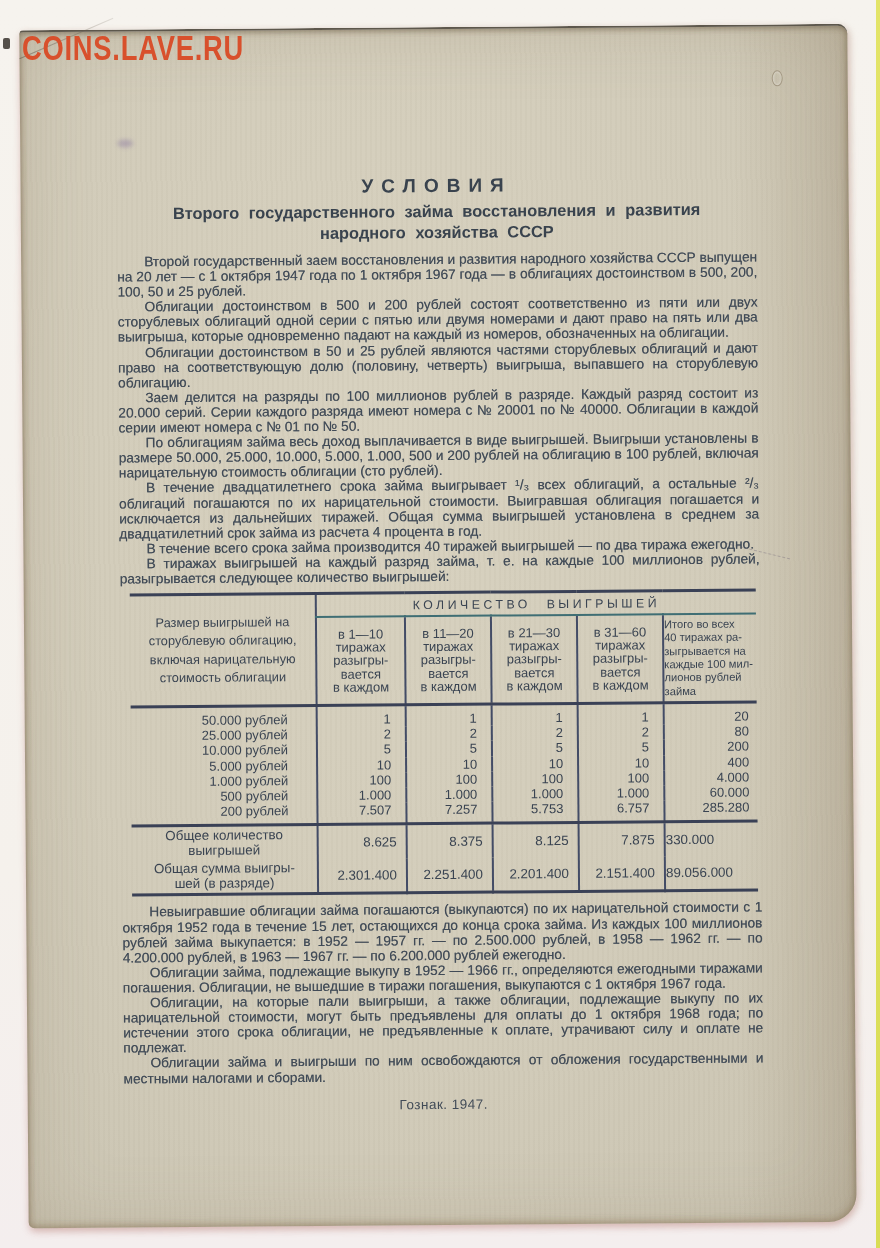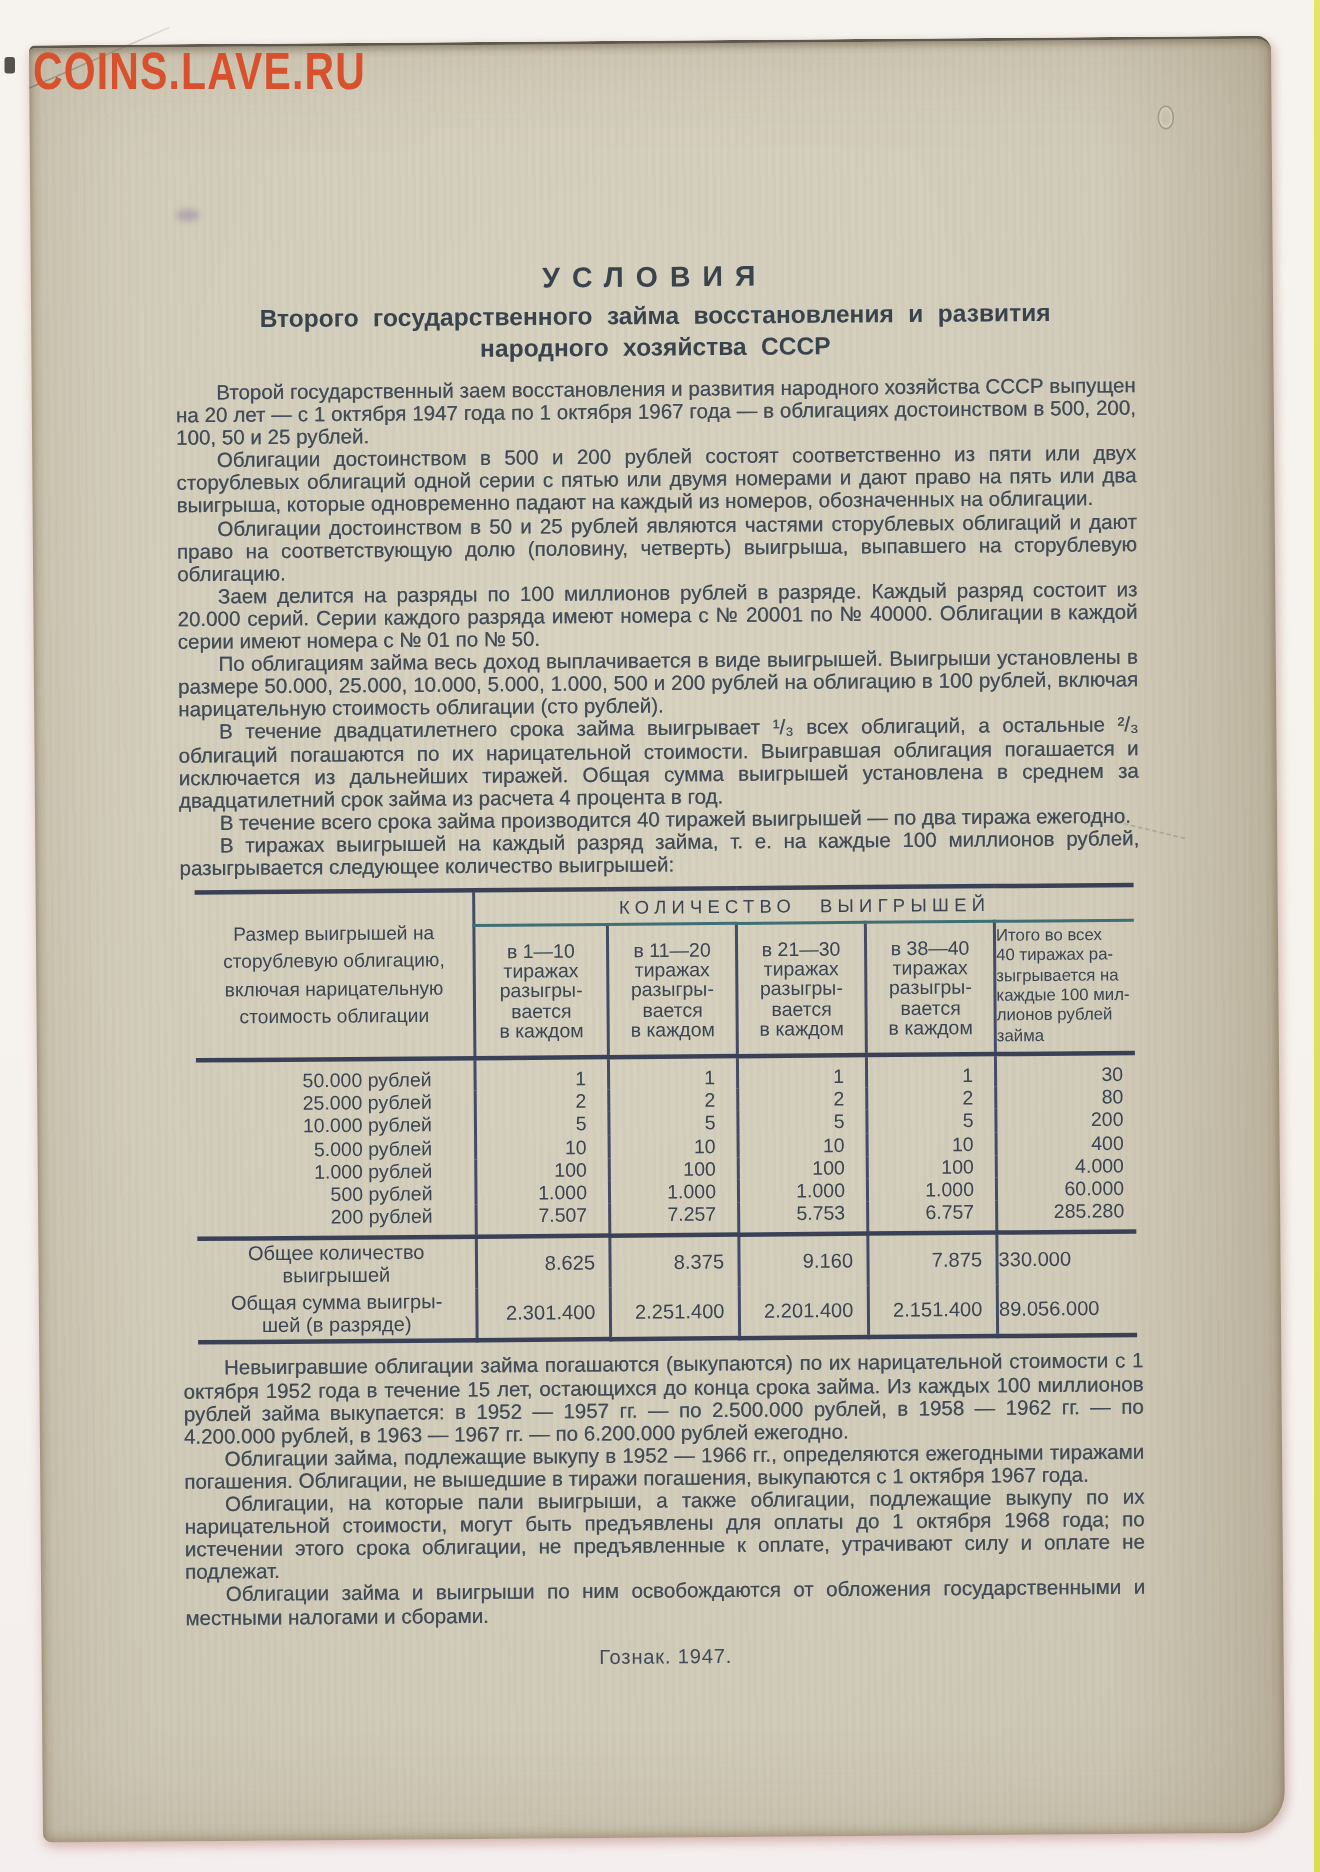--- a/index.html
+++ b/index.html
@@ -165,41 +165,41 @@
           <td class="c-sub vl">в 11—20
 тиражах
 разыгры-
 вается
 в каждом</td>
           <td class="c-sub vl">в 21—30
 тиражах
 разыгры-
 вается
 в каждом</td>
-          <td class="c-sub vl">в 38—40
+          <td class="c-sub vl">в 31—60
 тиражах
 разыгры-
 вается
 в каждом</td>
           <td class="c-total vl">Итого во всех
 40 тиражах ра-
 зыгрывается на
 каждые 100 мил-
 лионов рублей
 займа</td>
         </tr>
       </tbody>
       <tbody class="body-part">
         <tr>
           <td class="c-label">50.000 рублей</td>
           <td class="c-num vl">1</td>
           <td class="c-num vl">1</td>
           <td class="c-num vl">1</td>
           <td class="c-num vl">1</td>
-          <td class="c-itog vl">30</td>
+          <td class="c-itog vl">20</td>
         </tr>
         <tr>
           <td class="c-label">25.000 рублей</td>
           <td class="c-num vl">2</td>
           <td class="c-num vl">2</td>
           <td class="c-num vl">2</td>
           <td class="c-num vl">2</td>
           <td class="c-itog vl">80</td>
         </tr>
         <tr>
@@ -242,21 +242,21 @@
           <td class="c-num vl">6.757</td>
           <td class="c-itog vl">285.280</td>
         </tr>
       </tbody>
       <tbody class="sum-part">
         <tr>
           <td class="c-sumlabel">Общее количество
 выигрышей</td>
           <td class="c-sumnum vl">8.625</td>
           <td class="c-sumnum vl">8.375</td>
-          <td class="c-sumnum vl">9.160</td>
+          <td class="c-sumnum vl">8.125</td>
           <td class="c-sumnum vl">7.875</td>
           <td class="c-sumitog vl">330.000</td>
         </tr>
         <tr>
           <td class="c-sumlabel">Общая сумма выигры-
 шей (в разряде)</td>
           <td class="c-sumnum vl">2.301.400</td>
           <td class="c-sumnum vl">2.251.400</td>
           <td class="c-sumnum vl">2.201.400</td>
           <td class="c-sumnum vl">2.151.400</td>

